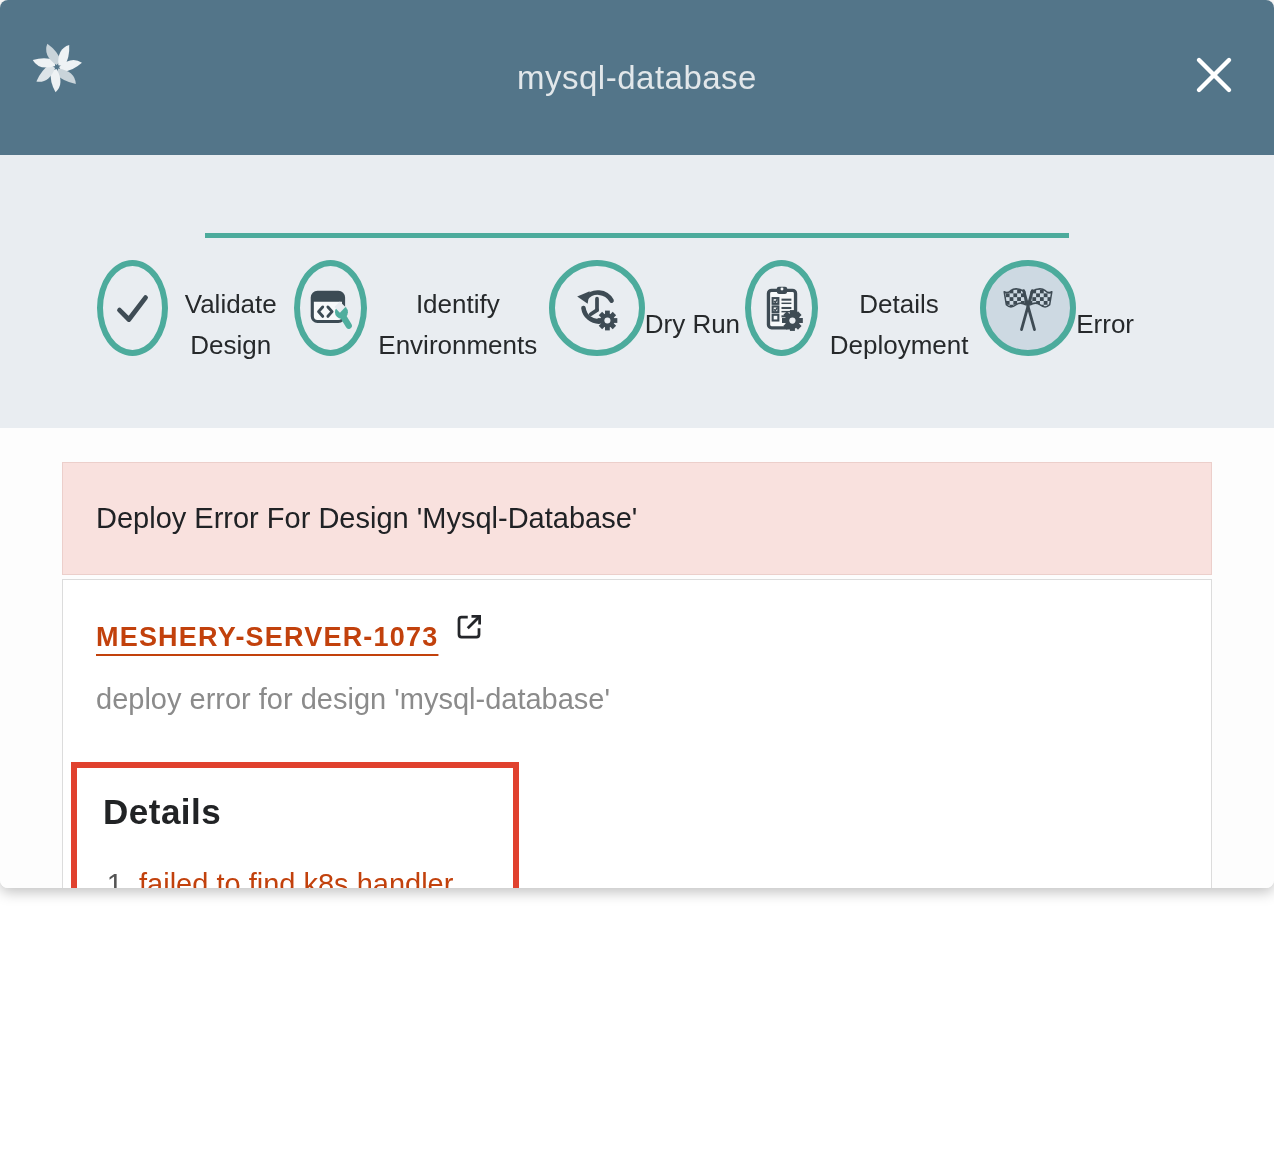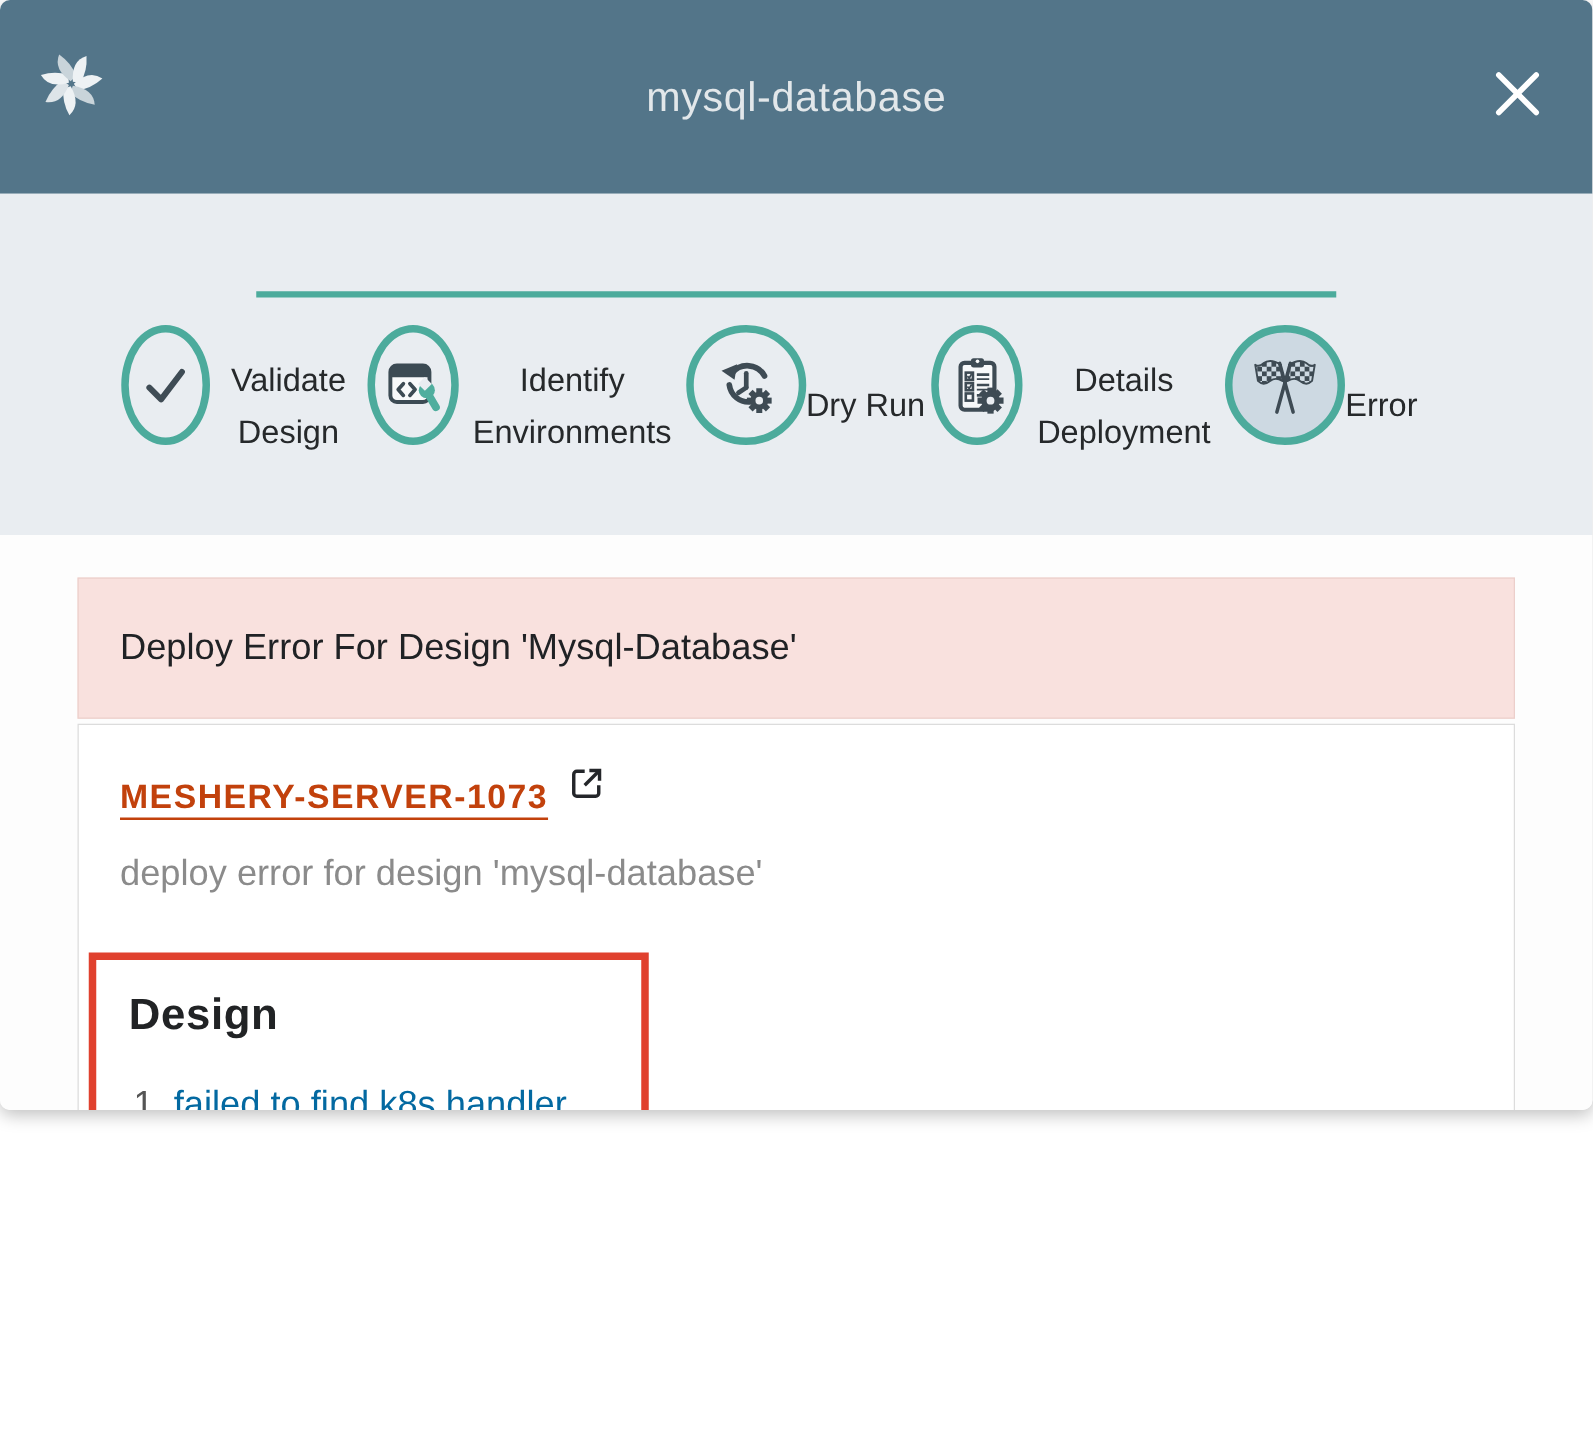--- a/index.html
+++ b/index.html
@@ -23,21 +23,21 @@
   
   .main { flex: 1; background: #fdfdfd; padding: 34px 62px 0; }
   .acc-header { background: #f9e1de; border: 1px solid #eccfcb; height: 113px; display: flex; align-items: center; padding: 0 33px; font-size: 29px; color: #202225; cursor: pointer; }
   .acc-body { margin-top: 4px; background: #ffffff; border: 1px solid #dcdcdc; padding: 42px 0 44px; }
   .code-row { margin-left: 33px; display: flex; align-items: flex-start; }
   .code-link { font-size: 27px; font-weight: 800; letter-spacing: 1.2px; color: #c2410c; text-decoration: underline; text-decoration-thickness: 2px; text-underline-offset: 8px; padding-right: 14px; cursor: pointer; }
   .ext-icon { margin: -10px 0 0 2px; cursor: pointer; }
   .desc { margin: 30px 0 0 33px; font-size: 29px; color: #8b8b8b; }
   .details-box { margin: 46px 0 0 8px; width: 448px; border: 6px solid #e0412e; padding: 24px 26px 36px; }
   .details-title { font-size: 35px; font-weight: 800; color: #212325; letter-spacing: 0.5px; }
-  .details-list { margin: 36px 0 0; padding-left: 36px; list-style: decimal; font-size: 29px; color: #0369a1; }
+  .details-list { margin: 36px 0 0; padding-left: 36px; list-style: decimal; font-size: 29px; color: #c2410c; }
   .details-list li::marker { color: #555; }
 
   
   .ftr { flex: none; height: 130px; background: #56717f; display: flex; align-items: center; padding: 0 29px; }
   .info-btn { margin-left: 19px; width: 46px; height: 46px; background: transparent; border: none; padding: 0; cursor: pointer; }
   .ftr .spacer { flex: 1; }
   .btn { font-family: "Liberation Sans", sans-serif; font-size: 31px; height: 79px; border-radius: 9px; cursor: pointer; }
   .btn-back { width: 134px; background: transparent; border: 2px solid #ffffff; color: #ffffff; margin-right: 32px; }
   .btn-finish { width: 150px; background: #4cb39b; border: none; color: #ffffff; box-shadow: 0 3px 7px rgba(0,0,0,0.28); border-radius: 8px; }
 </style>
@@ -186,21 +186,21 @@
         <div class="code-row">
           <a class="code-link">MESHERY-SERVER-1073</a>
           <svg class="ext-icon" viewBox="0 0 24 24" width="30" height="30">
             <path d="M11 4 H6 a2 2 0 0 0 -2 2 v12 a2 2 0 0 0 2 2 h12 a2 2 0 0 0 2 -2 v-5" fill="none" stroke="#24262a" stroke-width="2.2"></path>
             <polyline points="14,3.5 20.5,3.5 20.5,10" fill="none" stroke="#24262a" stroke-width="2.2"></polyline>
             <line x1="11" y1="13" x2="20" y2="4" stroke="#24262a" stroke-width="2.2"></line>
           </svg>
         </div>
         <div class="desc">deploy error for design 'mysql-database'</div>
         <div class="details-box">
-          <div class="details-title">Design</div>
+          <div class="details-title">Details</div>
           <ol class="details-list">
             <li>failed to find k8s handler</li>
           </ol>
         </div>
       </div>
     </div>
   </div>
 
   <div class="ftr">
     <button class="info-btn">

